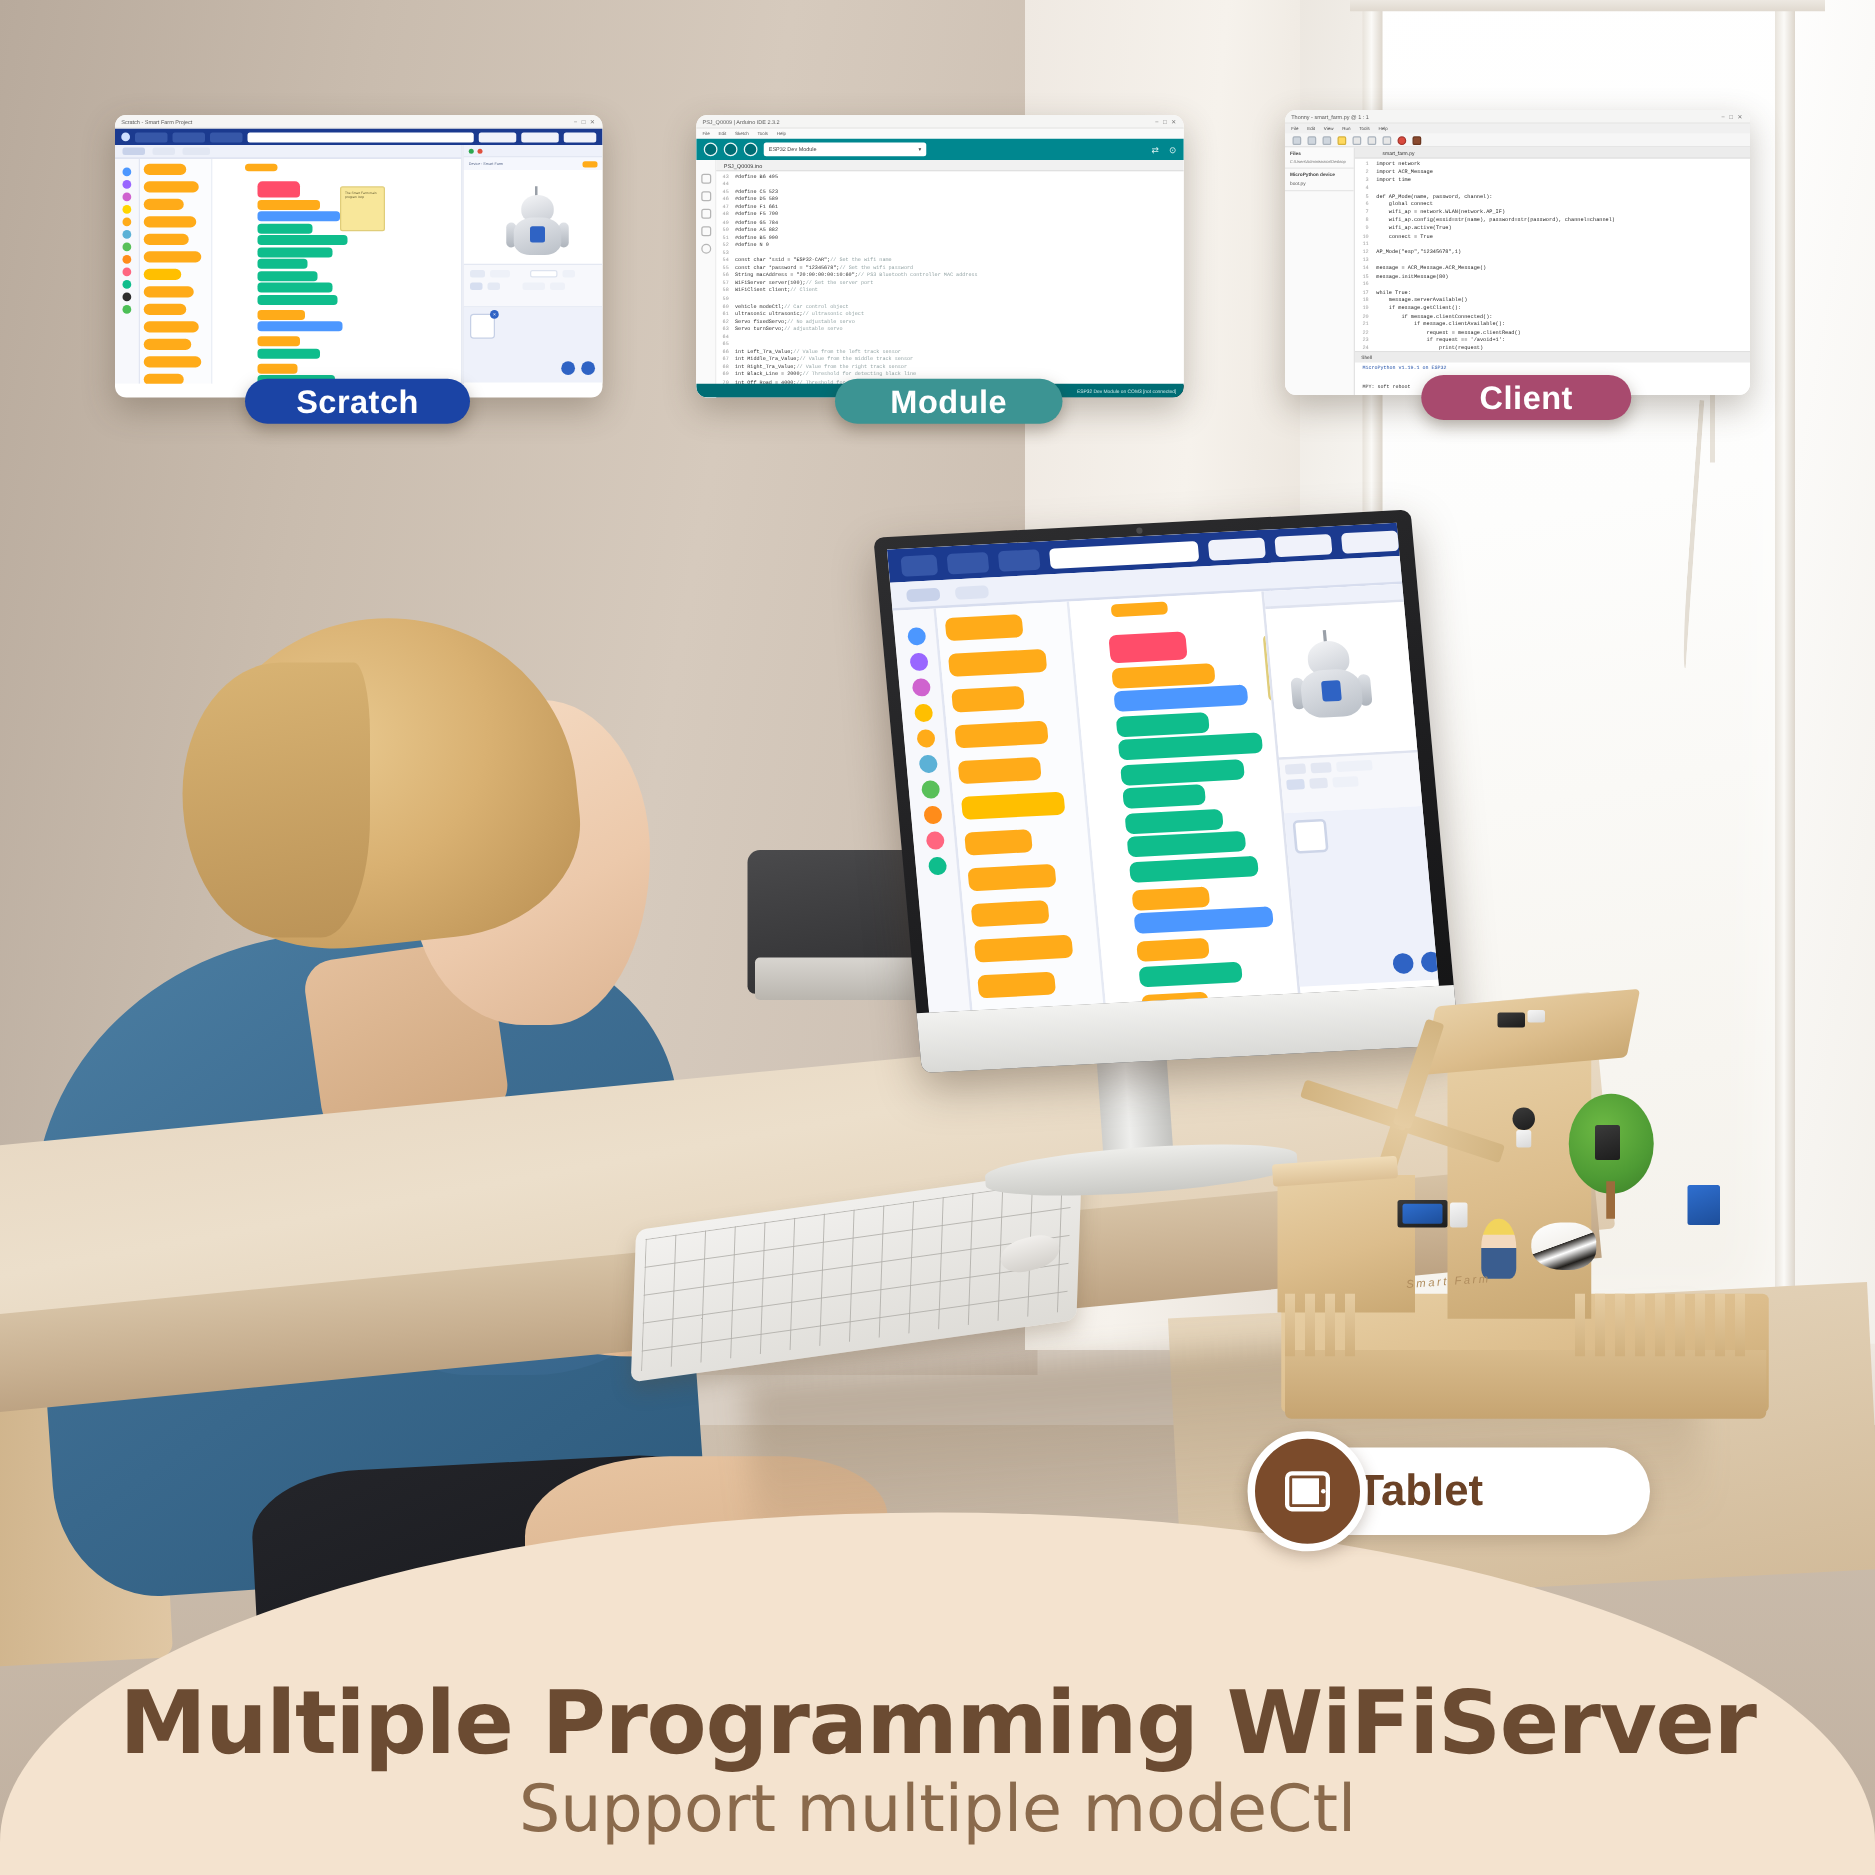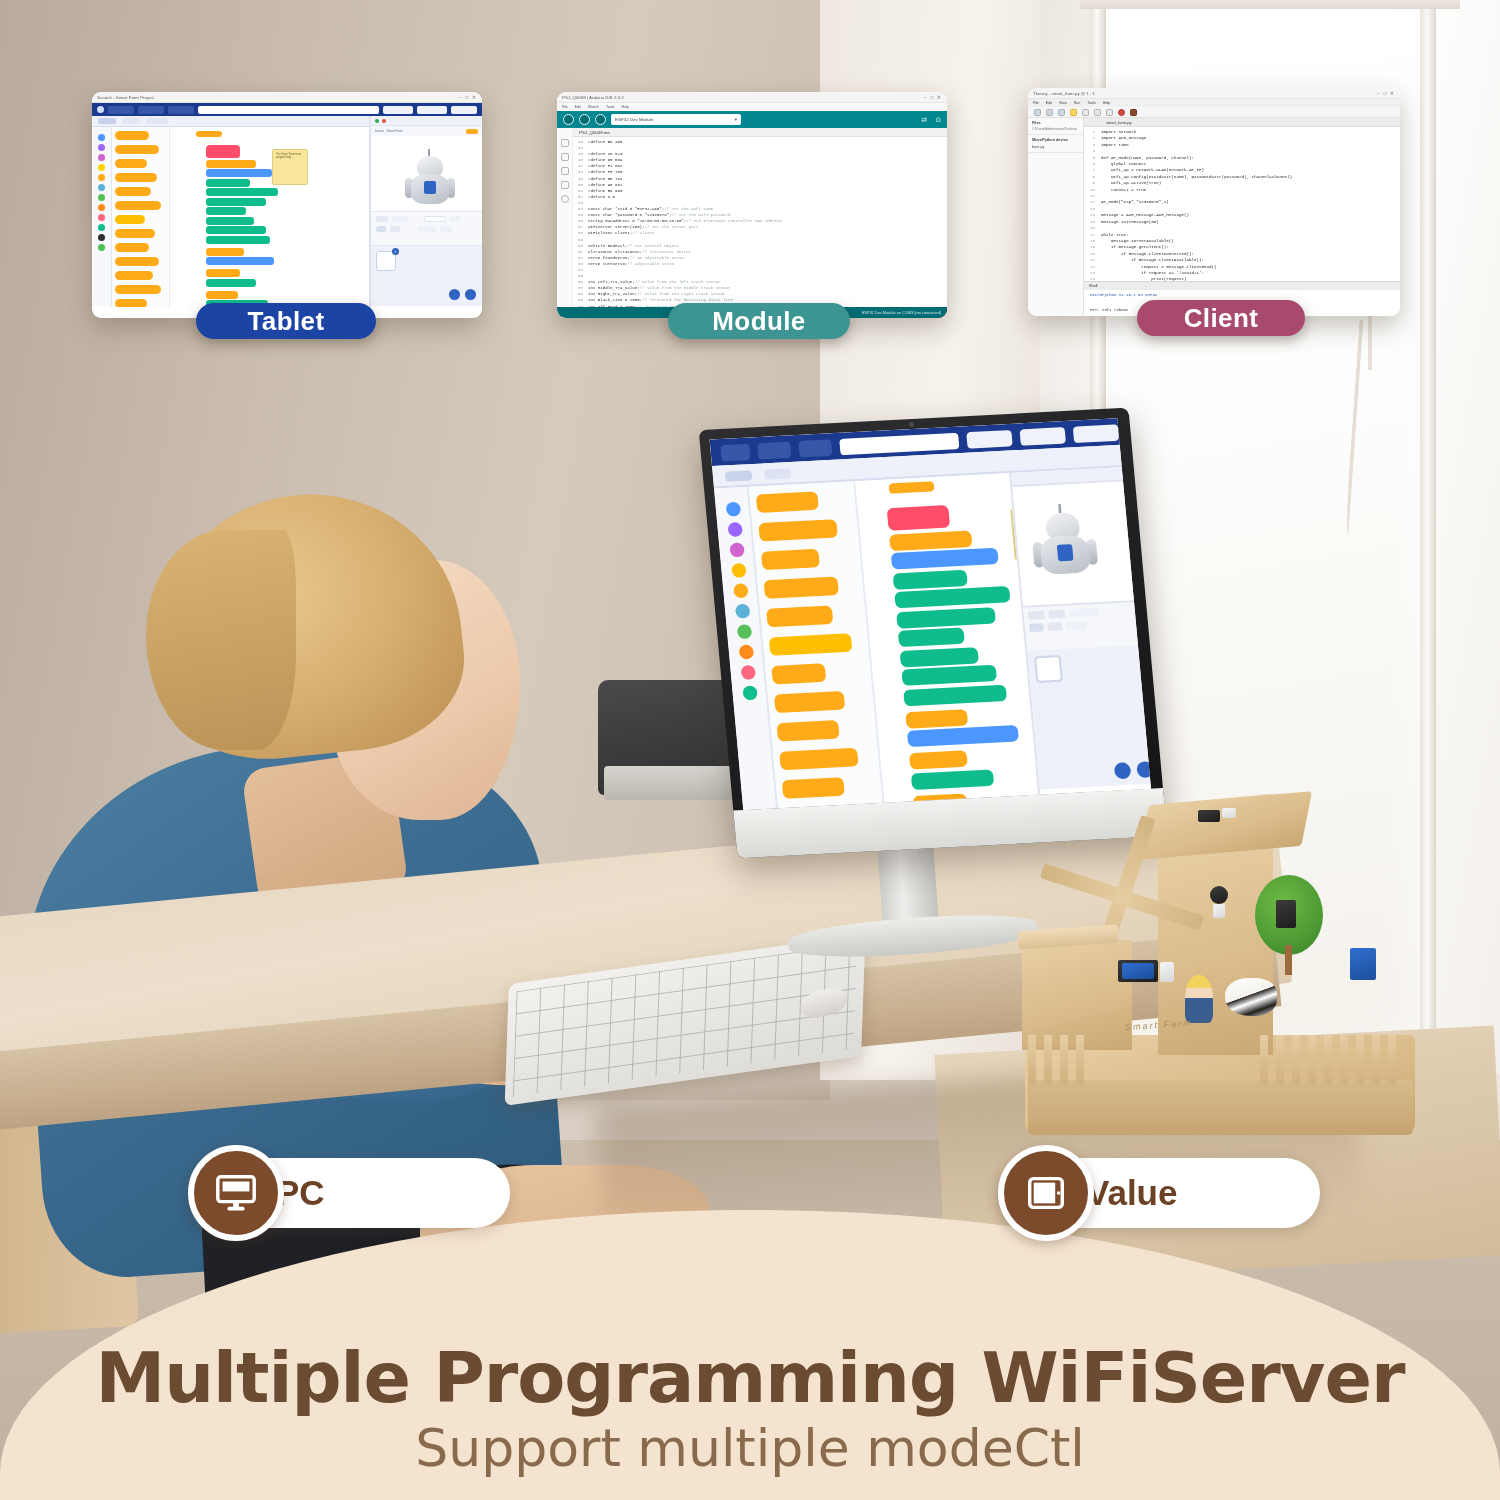--- a/index.html
+++ b/index.html
@@ -679,21 +679,21 @@
       </div>
       <div style="flex:1;background:#eef1fa;position:relative;height:60px">
         <div style="position:absolute;left:5px;top:5px;width:20px;height:20px;background:#fff;border:1px solid #c6d0e6;border-radius:3px"></div>
         <div style="position:absolute;left:21px;top:2px;width:7px;height:7px;border-radius:50%;background:#2f63c4;color:#fff;font-size:4px;text-align:center;line-height:7px">×</div>
         <div style="position:absolute;right:6px;bottom:6px;width:11px;height:11px;border-radius:50%;background:#2f63c4"></div>
         <div style="position:absolute;right:22px;bottom:6px;width:11px;height:11px;border-radius:50%;background:#2f63c4"></div>
       </div>
     </div>
   </div>
 </div>
-<div class="pill-label" style="left:196px;top:303px;width:180px;height:36px;font-size:26px;background:#1b44a5;">Tablet</div>
+<div class="pill-label" style="left:196px;top:303px;width:180px;height:36px;font-size:26px;background:#1b44a5;">Scratch</div>
 
 <div class="prog-card" style="left:557px;top:92px;width:390px;height:226px;">
   <div class="titlebar">
     <span>PSJ_Q0009 | Arduino IDE 2.3.2</span>
     <span class="win-ctrl">− □ ✕</span>
   </div>
   <div class="ar-menubar">
     <span>File</span>
     <span>Edit</span>
     <span>Sketch</span>
@@ -1031,36 +1031,25 @@
 
 </div>
 <div class="pill-label" style="left:1137px;top:300px;width:168px;height:36px;font-size:26px;background:#a84a6e;">Client</div>
 
 <div class="banner"></div>
 <div class="title-main">Multiple Programming WiFiServer</div>
 <div class="title-sub">Support multiple modeCtl</div>
 
 <div class="badge-row">
 
-  <div class="badge" style="left:0;top:10px;width:320px;">
-    <div class="badge-circle">
-      <svg width="46" height="46" viewBox="0 0 24 24">
-        <rect x="2.5" y="3.5" width="19" height="13" rx="1.6" fill="none" stroke="#ffffff" stroke-width="1.8"></rect>
-        <rect x="5" y="6" width="14" height="5.2" fill="#ffffff"></rect>
-        <rect x="10.5" y="16.5" width="3" height="3.2" fill="#ffffff"></rect>
-        <rect x="7.5" y="19.2" width="9" height="1.9" rx="0.9" fill="#ffffff"></rect>
-      </svg>
-    </div>
-    <span class="badge-text">PC</span>
-  </div>
 
 
   <div class="badge" style="left:810px;top:10px;width:320px;">
     <div class="badge-circle">
       <svg width="46" height="46" viewBox="0 0 24 24">
         <rect x="3.5" y="4.5" width="17" height="15" rx="2" fill="none" stroke="#ffffff" stroke-width="1.8"></rect>
         <rect x="5.6" y="6.6" width="11.2" height="10.8" fill="#ffffff"></rect>
         <circle cx="18.6" cy="12" r="0.95" fill="#ffffff"></circle>
       </svg>
     </div>
-    <span class="badge-text">Value</span>
+    <span class="badge-text">Tablet</span>
   </div>
 </div>
 
 </body></html>

